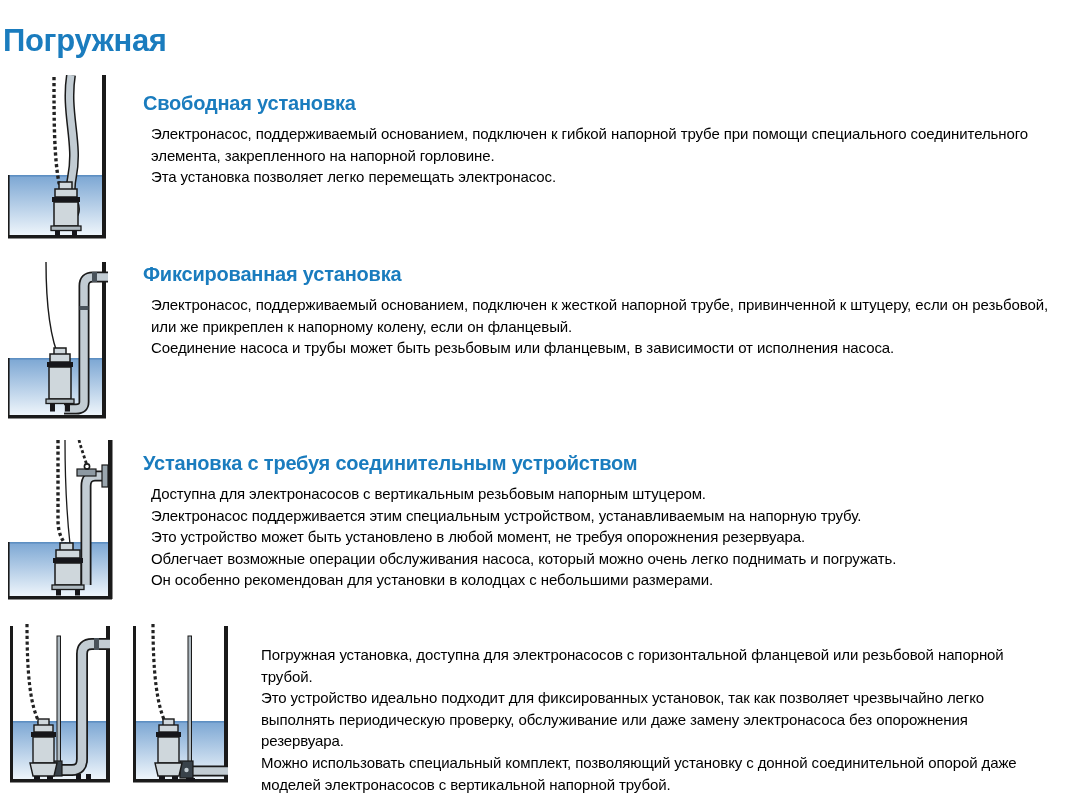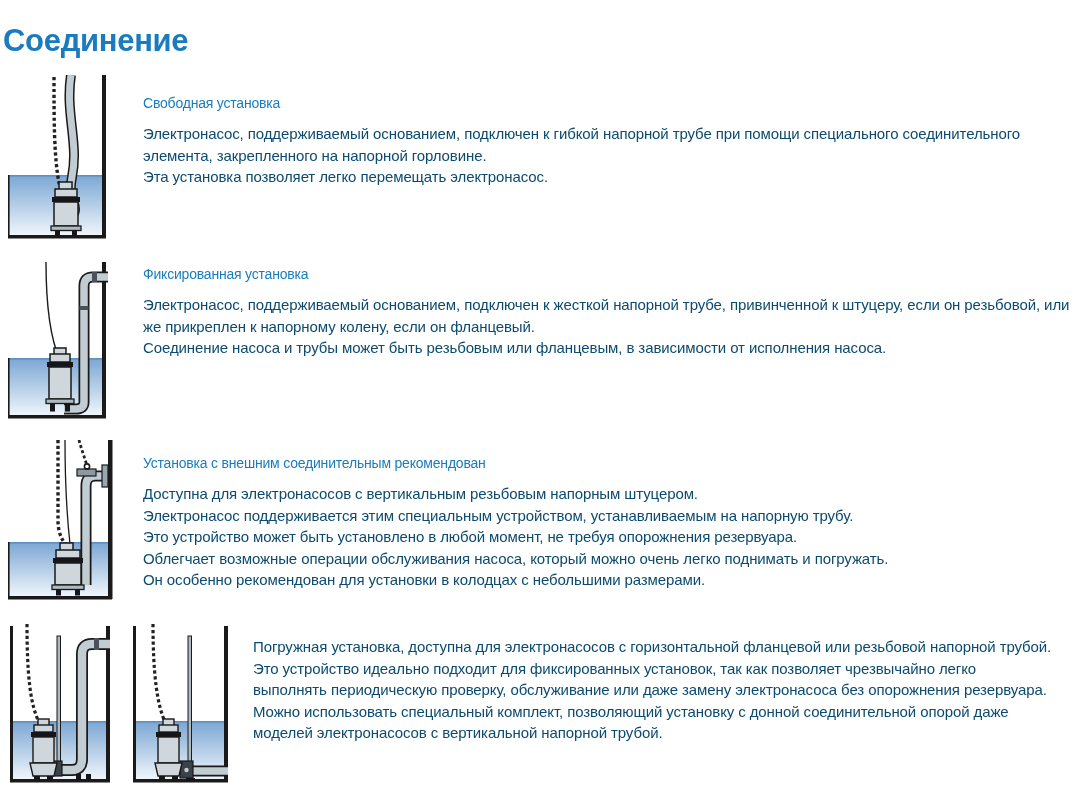--- a/index.html
+++ b/index.html
@@ -7,44 +7,44 @@
     width:1081px;height:810px;position:relative;overflow:hidden;
     background:#ffffff;
     font-family:"Liberation Sans","DejaVu Sans",sans-serif;
     -webkit-font-smoothing:antialiased;
   }
   .page-title{
     position:absolute;left:3px;top:2px;
     font-size:31px;font-weight:700;color:#1a7cbe;letter-spacing:-0.3px;
   }
   .sec-heading{
-    font-size:14px;font-weight:400;color:#1a7cbe;letter-spacing:-0.2px;
+    font-size:20px;font-weight:700;color:#1a7cbe;letter-spacing:-0.2px;
     margin:0 0 9px 0;line-height:22px;
   }
   .sec-body{
-    font-size:15px;color:#0c4a6e;line-height:21.6px;letter-spacing:-0.1px;
-    white-space:pre-line;margin:0;
+    font-size:15px;color:#000000;line-height:21.6px;letter-spacing:-0.1px;
+    white-space:pre-line;margin:8px;
   }
   .text-col{position:absolute;}
   #text-1{left:143px;top:92px;width:935px;}
   #text-2{left:143px;top:263px;width:935px;}
   #text-3{left:143px;top:452px;width:935px;}
   #text-4{left:253px;top:636px;width:800px;}
   .art{position:absolute;}
   #art-1{left:8px;top:75px;}
   #art-2{left:8px;top:262px;}
   #art-3{left:8px;top:440px;}
   #art-4a{left:10px;top:624px;}
   #art-4b{left:133px;top:624px;}
   svg{display:block;}
 </style>
 </head>
 <body>
 
-<h1 class="page-title">Соединение</h1>
+<h1 class="page-title">Погружная</h1>
 
 <div class="art" id="art-1">
   <svg width="100" height="165" viewBox="0 0 100 165">
     <defs>
       <linearGradient id="wg1" x1="0" y1="0" x2="0" y2="1">
         <stop offset="0" stop-color="#7ba6d3"></stop>
           <stop offset="1" stop-color="#eef5fb"></stop>
       </linearGradient>
     </defs>
     <g>
@@ -161,21 +161,21 @@
       <rect x="48" y="110" width="24" height="8" fill="#cfd7dc" stroke="#1a1a1a" stroke-width="1.5"></rect>
       <rect x="45" y="118" width="30" height="5" fill="#16161a"></rect>
       <rect x="47" y="123" width="26" height="22" fill="#cfd7dc" stroke="#1a1a1a" stroke-width="1.5"></rect>
       <rect x="44" y="145" width="32" height="4.5" fill="#aeb9c0" stroke="#1a1a1a" stroke-width="1.3"></rect>
       <rect x="48" y="149.5" width="5" height="6" fill="#16161a"></rect>
       <rect x="67" y="149.5" width="5" height="6" fill="#16161a"></rect>
     </g>
   </svg>
 </div>
 <div class="text-col" id="text-3">
-  <h2 class="sec-heading">Установка с внешним соединительным рекомендован</h2>
+  <h2 class="sec-heading">Установка с требуя соединительным устройством</h2>
   <p class="sec-body">Доступна для электронасосов с вертикальным резьбовым напорным штуцером.
 Электронасос поддерживается этим специальным устройством, устанавливаемым на напорную трубу.
 Это устройство может быть установлено в любой момент, не требуя опорожнения резервуара.
 Облегчает возможные операции обслуживания насоса, который можно очень легко поднимать и погружать.
 Он особенно рекомендован для установки в колодцах с небольшими размерами.</p>
 </div>
 
 <div class="art" id="art-4a">
   <svg width="100" height="162" viewBox="0 0 100 162">
     <defs>

